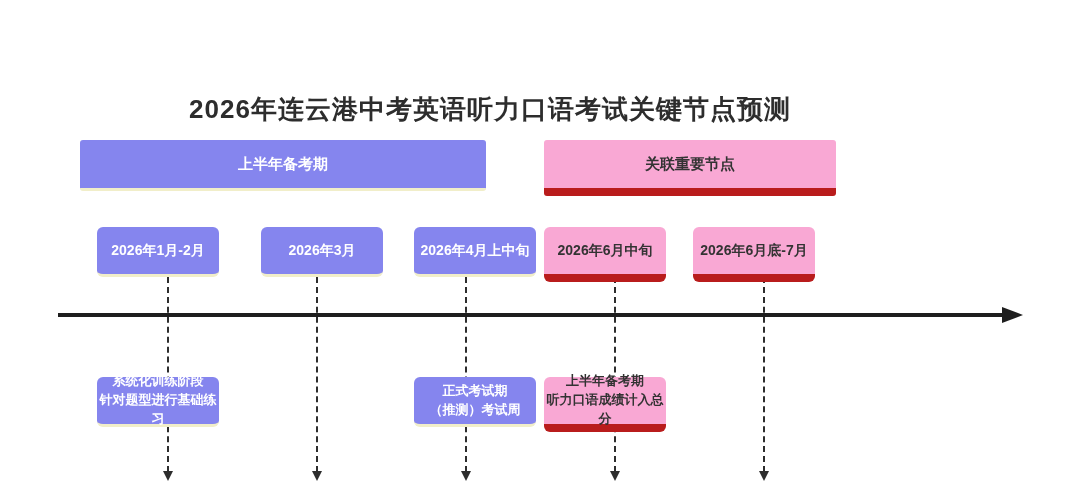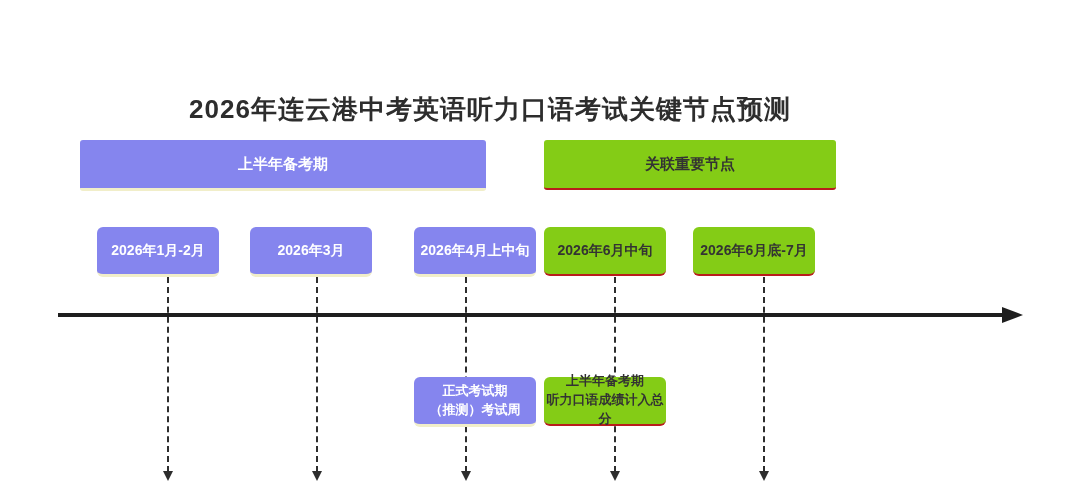--- a/index.html
+++ b/index.html
@@ -32,38 +32,38 @@
     align-items: center;
     justify-content: center;
     font-size: 15px;
     font-weight: 700;
     box-sizing: content-box;
   }
   .header-prep { left: 80px; width: 406px; }
   .header-key  { left: 544px; width: 292px; }
 
   .purple { background: #8585ee; color: #ffffff; border-bottom: 3px solid #f1eec9; }
-  .yellow { background: #84cc16; color: #333333; border-bottom: 2px solid #b91c1c; }
+  .yellow { background: #f9a8d4; color: #333333; border-bottom: 8px solid #b91c1c; }
 
   .box {
     position: absolute;
     width: 122px;
     border-radius: 6px;
     display: flex;
     flex-direction: column;
     align-items: center;
     justify-content: center;
     text-align: center;
     z-index: 2;
   }
   .date-box { top: 191px; height: 47px; font-size: 14px; font-weight: 700; }
   .desc-box { top: 341px; height: 47px; font-size: 13px; font-weight: 700; line-height: 1.45; }
 
   .col-0 { left: 97px; }
-  .col-1 { left: 250px; }
+  .col-1 { left: 261px; }
   .col-2 { left: 414px; }
   .col-3 { left: 544px; }
   .col-4 { left: 693px; }
 
   .connector {
     position: absolute;
     top: 241px;
     height: 195px;
     width: 0;
     border-left: 2px dashed #2d2d2d;
@@ -148,20 +148,24 @@
   <div class="box date-box col-2 purple">
     <span>2026年4月上中旬</span>
   </div>
   <div class="box date-box col-3 yellow">
     <span>2026年6月中旬</span>
   </div>
   <div class="box date-box col-4 yellow">
     <span>2026年6月底-7月</span>
   </div>
 
+  <div class="box desc-box col-0 purple">
+    <span>系统化训练阶段</span>
+    <span>针对题型进行基础练习</span>
+  </div>
   <div class="box desc-box col-2 purple">
     <span>正式考试期</span>
     <span>（推测）考试周</span>
   </div>
   <div class="box desc-box col-3 yellow">
     <span>上半年备考期</span>
     <span>听力口语成绩计入总分</span>
   </div>
 
 </div>

